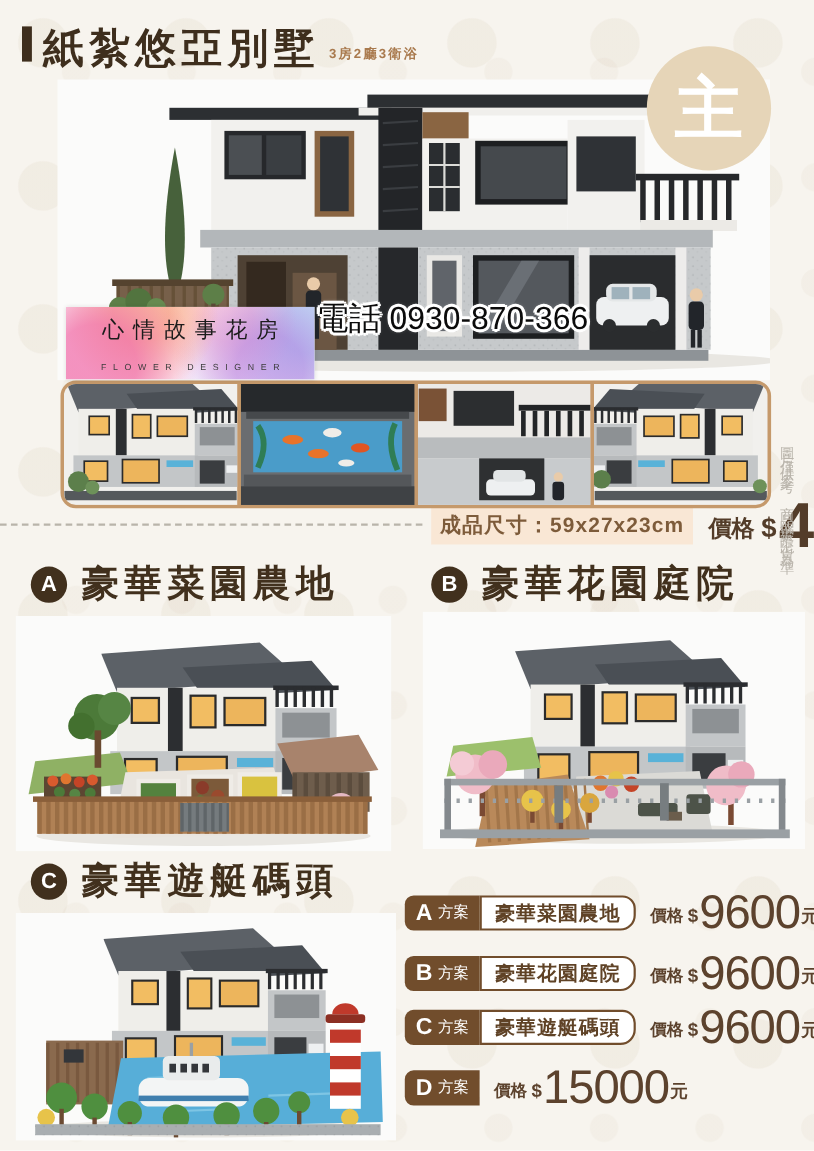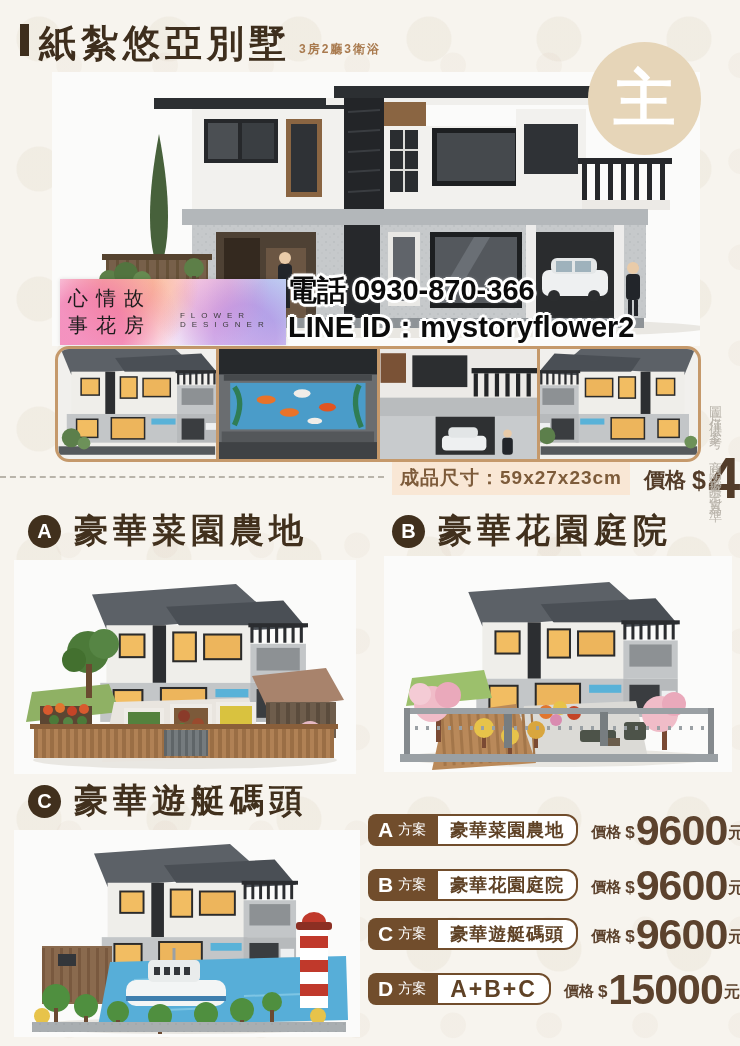--- a/index.html
+++ b/index.html
@@ -22,35 +22,35 @@
     background:#e6d5b8;display:flex;align-items:center;justify-content:center;z-index:6;
   }
   .main-badge span{color:#ffffff;font-size:62px;font-weight:900;}
   
   .photo{position:absolute;overflow:hidden;}
   .photo svg{display:block;width:100%;height:100%;}
   #main-photo{left:52px;top:72px;width:648px;height:274px;z-index:1;}
   
   .logo{
     position:absolute;left:60px;top:279px;width:226px;height:66px;z-index:5;
-    background:#ffffff;overflow:hidden;display:flex;flex-direction:row;align-items:center;justify-content:center;
+    background:#ffffff;overflow:hidden;display:flex;flex-direction:column;align-items:center;justify-content:center;
     box-shadow:0 0 4px rgba(0,0,0,.12);
   }
   .logo .wash{position:absolute;inset:0;
     background:
       radial-gradient(circle at 12% 80%, rgba(240,110,170,.75) 0 18%, transparent 45%),
       radial-gradient(circle at 30% 10%, rgba(246,150,90,.6) 0 15%, transparent 42%),
       radial-gradient(circle at 82% 85%, rgba(170,110,220,.55) 0 16%, transparent 45%),
       radial-gradient(circle at 65% 15%, rgba(250,170,200,.55) 0 14%, transparent 40%),
       radial-gradient(circle at 96% 30%, rgba(120,190,235,.45) 0 10%, transparent 32%);
   }
   .logo-name{position:relative;font-size:20px;color:#1c1c1c;letter-spacing:8px;font-weight:500;padding-left:8px;}
   .logo-tagline{position:relative;font-size:8px;color:#3c3c3c;letter-spacing:6px;margin-top:16px;padding-left:6px;}
   
-  .contact{position:absolute;left:288px;top:272px;z-index:6;color:#0b0b0b;font-size:29px;font-weight:700;line-height:37px;white-space:nowrap;
+  .contact{position:absolute;left:288px;top:272px;z-index:6;color:#0b0b0b;font-size:29px;font-weight:400;line-height:37px;white-space:nowrap;
     text-shadow:-2px -2px 0 #fff,2px -2px 0 #fff,-2px 2px 0 #fff,2px 2px 0 #fff,0 -3px 0 #fff,0 3px 0 #fff,-3px 0 0 #fff,3px 0 0 #fff,0 0 5px #fff;}
   
   .thumbs{position:absolute;left:55px;top:346px;width:640px;height:110px;z-index:2;
     border:3px solid #c5996b;border-radius:14px;overflow:hidden;display:flex;background:#c5996b;}
   .thumb{flex:1;height:100%;overflow:hidden;border-left:3px solid #c5996b;}
   .thumb:first-child{border-left:none;}
   .thumb svg{display:block;width:100%;height:100%;}
   
   .dash-line{position:absolute;left:0;top:476px;width:384px;border-top:2px dashed #b9b4aa;}
   .spec-row{position:absolute;left:392px;top:448px;width:346px;height:60px;display:flex;align-items:center;}
@@ -76,21 +76,21 @@
   .plan-badge{background:#714d2c;color:#fff;height:32px;display:flex;align-items:center;
     border-radius:8px 0 0 8px;padding:0 10px;gap:5px;flex:0 0 auto;}
   .plan-badge .pl-letter{font-size:21px;font-weight:800;}
   .plan-badge .pl-suffix{font-size:14px;font-weight:400;}
   .plan-pill{background:#fff;border:2px solid #714d2c;height:28px;display:flex;align-items:center;
     border-radius:0 12px 14px 0;padding:0 12px;color:#5f4226;font-size:18px;font-weight:800;letter-spacing:1px;flex:0 0 auto;}
   .plan-pill.big{font-size:23px;letter-spacing:2px;}
   .plan-price{display:flex;align-items:flex-end;color:#5c422d;margin-left:13px;}
   .plan-price .p-label{font-size:15px;font-weight:800;margin-bottom:5px;}
   .plan-price .p-cur{font-size:17px;font-weight:800;margin:0 1px 4px 4px;}
-  .plan-price .p-num{font-size:43px;font-weight:700;line-height:.8;letter-spacing:-1px;}
+  .plan-price .p-num{font-size:43px;font-weight:400;line-height:.8;letter-spacing:-1px;}
   .plan-price .p-unit{font-size:16px;font-weight:800;margin:0 0 3px 1px;}
   
   .disclaimer{position:absolute;left:706px;top:396px;height:270px;writing-mode:vertical-rl;
     font-size:13px;color:#b9b4ab;letter-spacing:6px;}
   .hidden-defs{position:absolute;width:0;height:0;overflow:hidden;}
 </style>
 </head>
 <body>
 
 <div id="page">
@@ -218,21 +218,20 @@
   </div>
 
   <div class="logo">
     <div class="wash"></div>
     <div class="logo-name">心情故事花房</div>
     <div class="logo-tagline">FLOWER DESIGNER</div>
   </div>
 
   <div class="contact">
     <div><span>電話</span> <span>0930-870-366</span></div>
-    <div><span>LINE ID：</span><span>mystoryflower2</span></div>
   </div>
 
   <div class="thumbs">
     <div class="thumb">
       <svg viewBox="0 0 160 104" preserveAspectRatio="xMidYMid slice">
         <rect width="160" height="104" fill="#f1f0ed"></rect>
         <rect x="6" y="92" width="148" height="8" fill="#55595c"></rect>
         <use href="#villa" x="8" y="-18" width="150" height="116"></use>
         <circle cx="18" cy="84" r="9" fill="#5c7f4b"></circle>
           <circle cx="30" cy="89" r="6" fill="#6d9159"></circle>
@@ -473,21 +472,20 @@
       <span class="p-cur">$</span>
       <span class="p-num">9600</span>
       <span class="p-unit">元</span>
     </div>
   </div>
   <div class="plan-row" id="plan-d">
     <div class="plan-badge">
       <span class="pl-letter">D</span>
         <span class="pl-suffix">方案</span>
     </div>
-    <div class="plan-pill big">A+B+C</div>
     <div class="plan-price">
       <span class="p-label">價格</span>
       <span class="p-cur">$</span>
       <span class="p-num">15000</span>
       <span class="p-unit">元</span>
     </div>
   </div>
 
   <div class="disclaimer">圖片僅供參考，商品依實際出貨為準</div>
 

